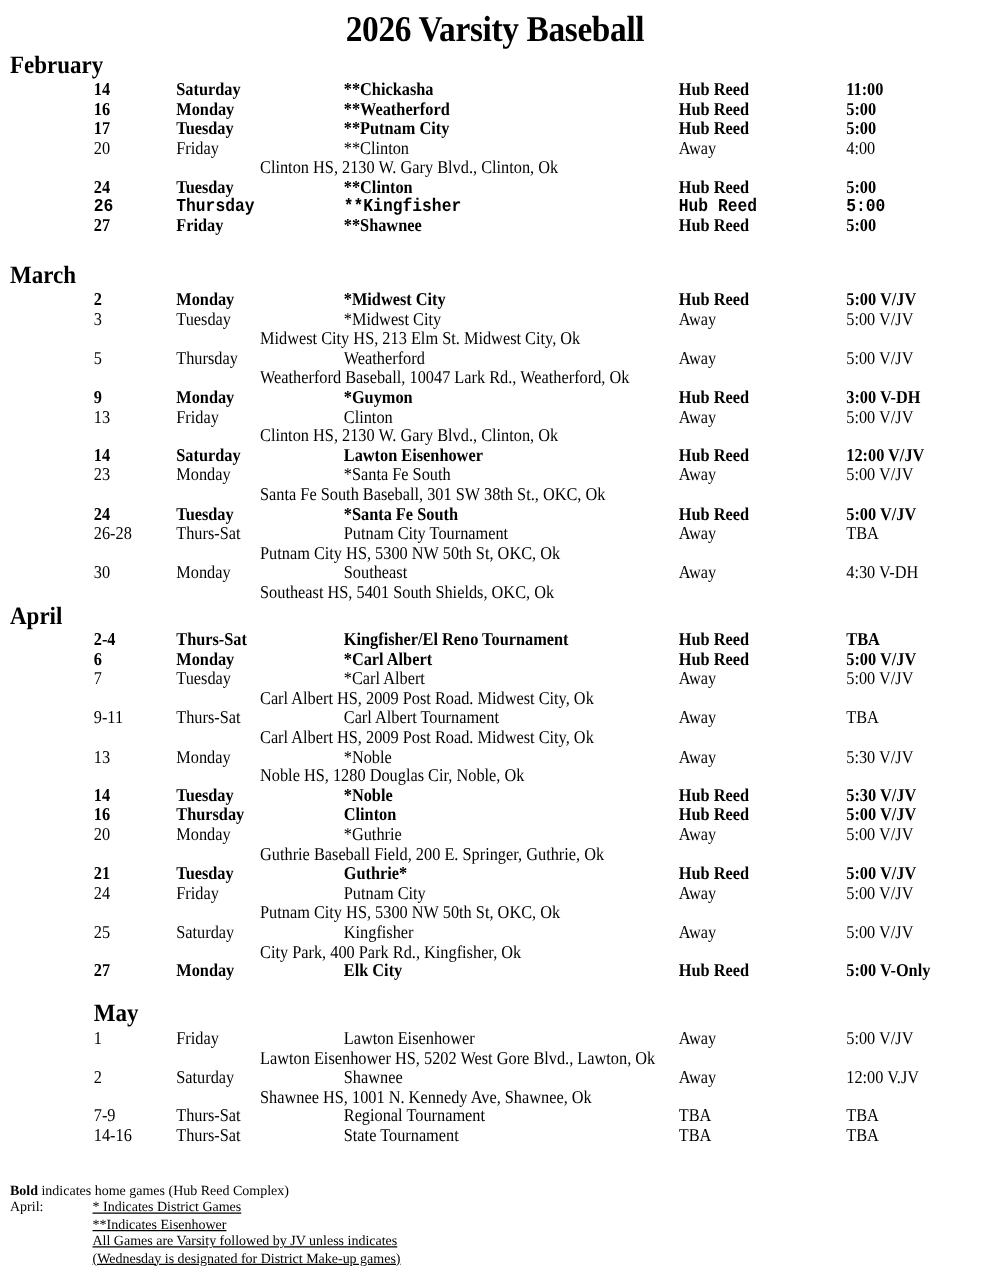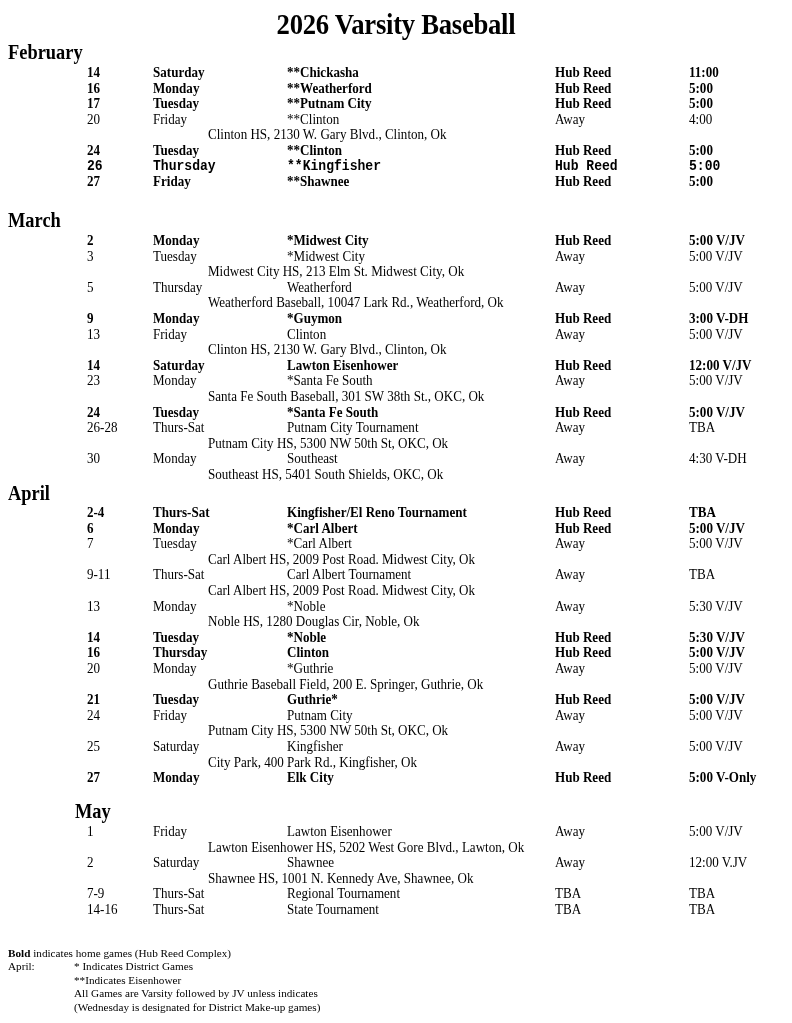--- a/index.html
+++ b/index.html
@@ -10,40 +10,40 @@
     .title {
       position: absolute; top: 8px; left: 0; width: 792px; text-align: center;
       font-size: 29px; font-weight: bold; letter-spacing: -0.3px;
       transform: scaleX(0.92); transform-origin: center;
     }
     .month {
       position: absolute; font-size: 20px; font-weight: bold;
       transform: scaleX(0.92); transform-origin: left;
     }
     .row {
-      position: absolute; left: 12px; width: 633px; height: 16px;
+      position: absolute; left: 0; width: 633px; height: 16px;
       font-size: 14.5px; line-height: 16px;
     }
     .row span { position: absolute; top: 0; white-space: nowrap; transform: scaleX(0.9); transform-origin: left; }
     .row.home { font-weight: bold; }
     .c-date { left: 75px; }
     .c-day { left: 141px; }
     .c-opp { left: 275px; }
     .c-loc { left: 543px; }
     .c-time { left: 677px; }
     .addr {
       position: absolute; left: 208px; font-size: 14.5px; line-height: 16px; white-space: nowrap;
       transform: scaleX(0.9); transform-origin: left;
     }
     .legend {
       position: absolute; left: 8px; top: 947px; font-size: 11.2px; line-height: 13.4px;
     }
     .legend .line { white-space: nowrap; position: relative; height: 13.4px; }
     .legend .note-label { position: absolute; left: 0; }
-    .legend .note-text { position: absolute; left: 66px; }
+    .legend .note-text { position: absolute; left: 66px; text-decoration: underline; }
   </style>
 </head>
 <body>
 
 <div class="title">2026 Varsity Baseball</div>
 
 <div class="month" style="left:8px; top:41px;">February</div>
 <div id="sec-feb">
     <div class="row home" style="top: 64px;">
       <span class="c-date">14</span>

